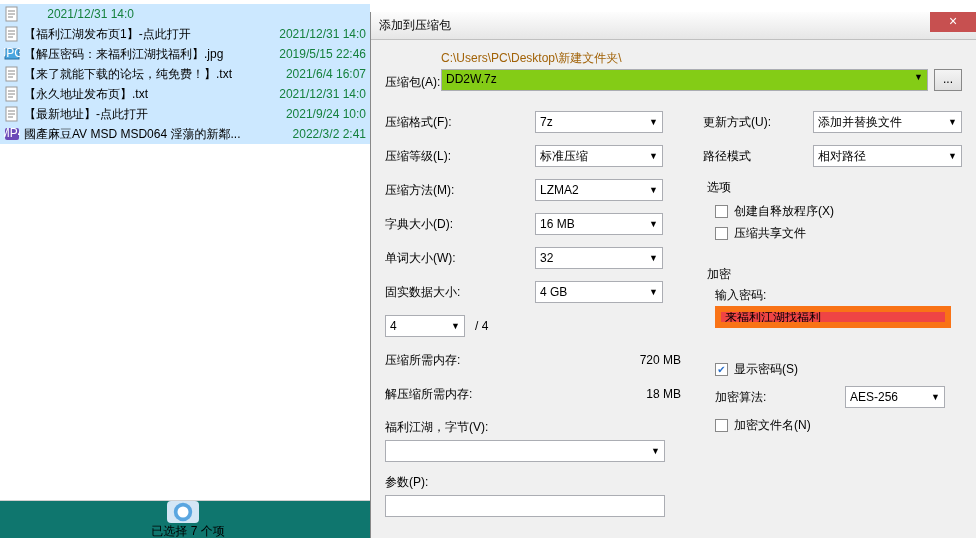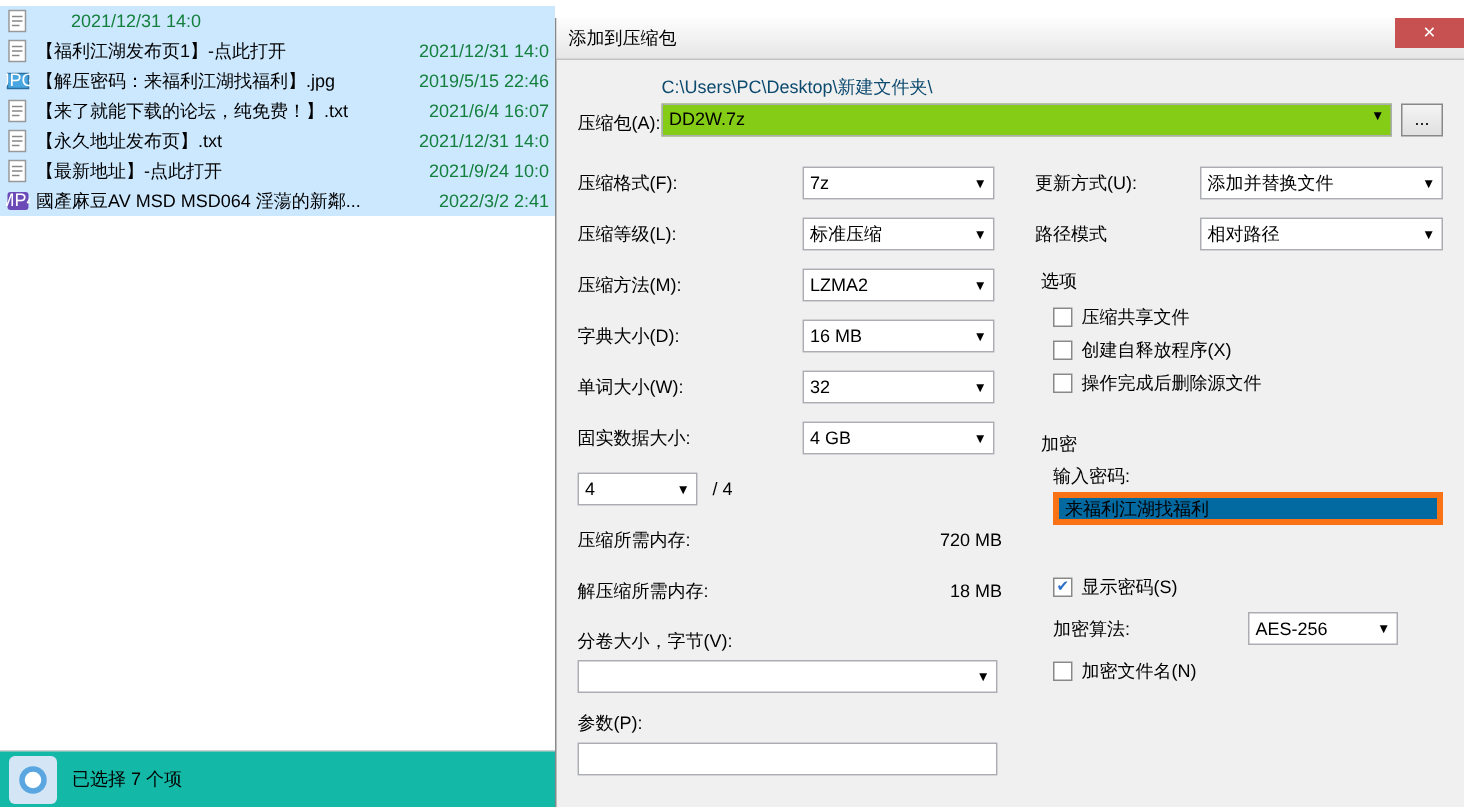--- a/index.html
+++ b/index.html
@@ -8,40 +8,40 @@
 .file-panel { position: absolute; left: 0; top: 0; width: 370px; height: 538px; background: #fff; }
 .file-list { padding-top: 4px; }
 .file-row { display: flex; align-items: center; height: 20px; padding: 0 4px; }
 .file-row.selected { background: #cce8ff; }
 .file-icon { width: 16px; height: 16px; margin-right: 4px; display: flex; align-items: center; justify-content: center; }
 .file-name { flex: 1; white-space: nowrap; overflow: hidden; }
 .file-date { width: 110px; text-align: right; color: #15803d; white-space: nowrap; overflow: hidden; }
 
 .txt-icon svg, .jpg-icon svg, .mp4-icon svg { width: 16px; height: 16px; }
 
-.status-bar { position: absolute; left: 0; bottom: 0; height: 38px; display: flex; align-items: center; padding-left: 6px; background: #14b8a6; width: 370px; border-top: 1px solid #d0d0d0; }
+.status-bar { position: absolute; left: 0; bottom: 0; height: 38px; display: flex; align-items: center; padding-left: 6px; background: #0f766e; width: 370px; border-top: 1px solid #d0d0d0; flex-direction: column; }
 .status-icon { width: 32px; height: 32px; background: #d4e6f5; border-radius: 4px; margin-right: 10px; display:flex; align-items:center; justify-content:center; }
 .status-text { color: #000; }
 
 .watermark { position: absolute; right: 8px; bottom: 6px; text-align: right; }
 .wm-top { font-size: 22px; font-weight: bold; }
 .wm-top .blue { color: #2a8fd4; }
 .wm-top .orange { color: #f39800; }
 .wm-bot { font-size: 11px; color: #f39800; font-weight: bold; letter-spacing: 0.5px; }
 .wm-bot .blue { color: #2a8fd4; }
 
 .dialog { position: absolute; left: 370px; top: 12px; width: 606px; height: 538px; background: #f0f0f0; border-left: 1px solid #888; }
 .dlg-title { height: 28px; background: linear-gradient(#fdfdfd, #e6e6e6); border-bottom: 1px solid #c0c0c0; display: flex; align-items: center; padding-left: 8px; }
 .dlg-close { position: absolute; right: 0; top: 0; width: 46px; height: 20px; background: #c75050; color: #fff; text-align: center; line-height: 18px; font-size: 14px; }
 
 .dlg-body { padding: 10px 14px; }
 .archive-row { display: flex; align-items: flex-end; margin-bottom: 14px; }
 .archive-label { width: 56px; padding-top: 10px; }
 .archive-path { flex: 1; }
-.path-text { color: #0c4a6e; margin-bottom: 2px; }
+.path-text { color: #a16207; margin-bottom: 2px; }
 .path-input { width: 100%; border: 1px solid #abadb3; background: #84cc16; padding: 2px 4px; height: 22px; }
 .browse-btn { width: 28px; height: 22px; margin-left: 6px; background: linear-gradient(#f4f4f4,#e0e0e0); border: 1px solid #888; text-align: center; line-height: 18px; margin-top: 16px; }
 
 .columns { display: flex; gap: 18px; }
 .col-left { width: 300px; }
 .col-right { flex: 1; }
 
 .form-row { display: flex; align-items: center; height: 34px; }
 .form-label { width: 150px; }
 .form-select { flex: 1; max-width: 128px; height: 22px; border: 1px solid #abadb3; background: #fff; padding: 0 4px; display: flex; align-items: center; justify-content: space-between; }
@@ -52,21 +52,21 @@
 .form-input-wide { width: 280px; height: 22px; border: 1px solid #abadb3; background: #fff; margin-top: 4px; }
 
 .rcol-row { display: flex; align-items: center; height: 34px; }
 .rcol-label { width: 110px; }
 .rcol-select { flex: 1; height: 22px; border: 1px solid #abadb3; background: #fff; padding: 0 4px; display: flex; align-items: center; justify-content: space-between; }
 
 .group-title { margin: 6px 0 4px 4px; }
 .chk-row { display: flex; align-items: center; height: 22px; padding-left: 12px; }
 .chk { width: 13px; height: 13px; border: 1px solid #888; background: #fff; margin-right: 6px; display: flex; align-items: center; justify-content: center; font-size: 10px; color: #2a6fc9; }
 
-.pwd-input { width: 260px; height: 22px; border: 4px solid #f97316; background: #0369a1; padding: 2px 4px; margin-left: 12px; margin-top: 2px; }
+.pwd-input { width: 236px; height: 22px; border: 6px solid #f97316; background: #ef4444; padding: 2px 4px; margin-left: 12px; margin-top: 2px; }
 </style>
 </head>
 <body>
 
 <div class="file-panel">
   <div class="file-list" id="file-list">
       <div class="file-row selected">
         <div class="file-icon txt-icon">
           <svg viewBox="0 0 16 16">
             <rect x="2" y="1" width="11" height="14" fill="#fff" stroke="#999"></rect>
@@ -231,21 +231,21 @@
           </div>
         <div class="form-row">
             <div class="form-label">压缩所需内存:</div>
             <div class="form-value-right">720 MB</div>
           </div>
         <div class="form-row">
             <div class="form-label">解压缩所需内存:</div>
             <div class="form-value-right">18 MB</div>
           </div>
         <div style="height:8px"></div>
-        <div>分卷大小，字节(V):</div>
+        <div>福利江湖，字节(V):</div>
         <div class="form-select" style="max-width:280px;margin-top:4px">
             <span></span>
             <span class="sel-arrow">▼</span>
           </div>
         <div style="height:12px"></div>
         <div>参数(P):</div>
         <div class="form-input-wide"></div>
       </div>
 
       <div class="col-right">
@@ -260,29 +260,25 @@
             <div class="rcol-label">路径模式</div>
             <div class="rcol-select">
               <span>相对路径</span>
               <span class="sel-arrow">▼</span>
             </div>
           </div>
 
         <div class="group-title">选项</div>
         <div class="chk-row">
             <div class="chk"></div>
-            <span>压缩共享文件</span>
+            <span>创建自释放程序(X)</span>
           </div>
         <div class="chk-row">
             <div class="chk"></div>
-            <span>创建自释放程序(X)</span>
-          </div>
-        <div class="chk-row">
-            <div class="chk"></div>
-            <span>操作完成后删除源文件</span>
+            <span>压缩共享文件</span>
           </div>
 
         <div style="height:16px"></div>
         <div class="group-title">加密</div>
         <div style="padding-left:12px">输入密码:</div>
         <input class="pwd-input" value="来福利江湖找福利" style="">
         <div style="height:30px"></div>
         <div class="chk-row">
             <div class="chk">✔</div>
             <span>显示密码(S)</span>

